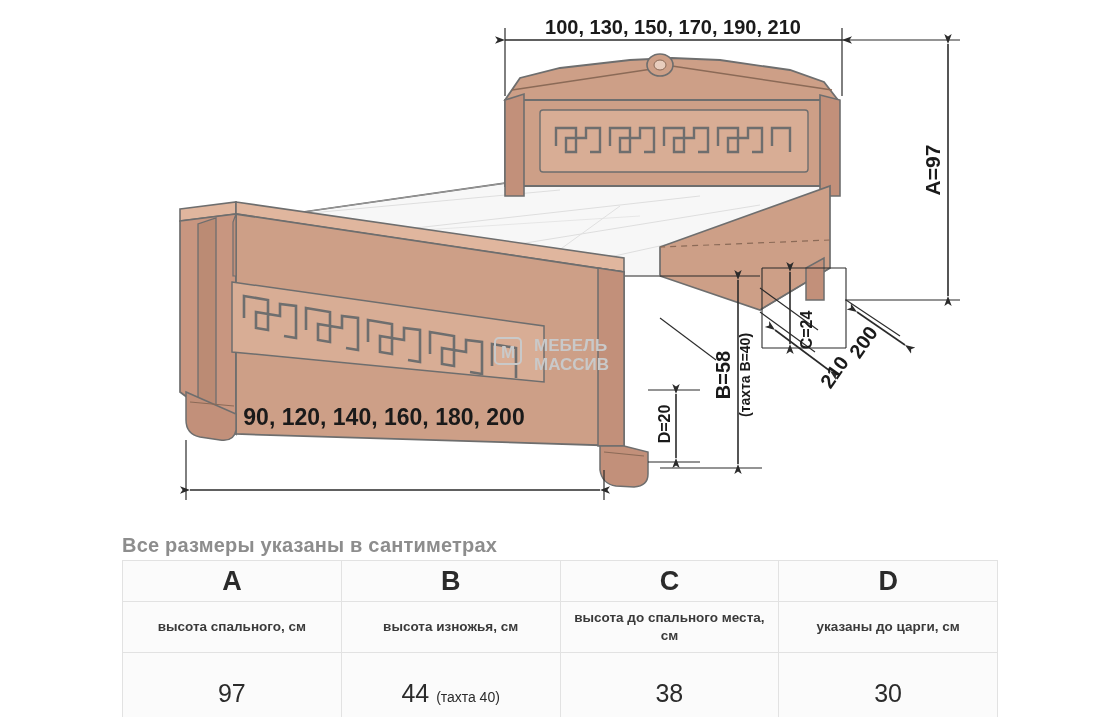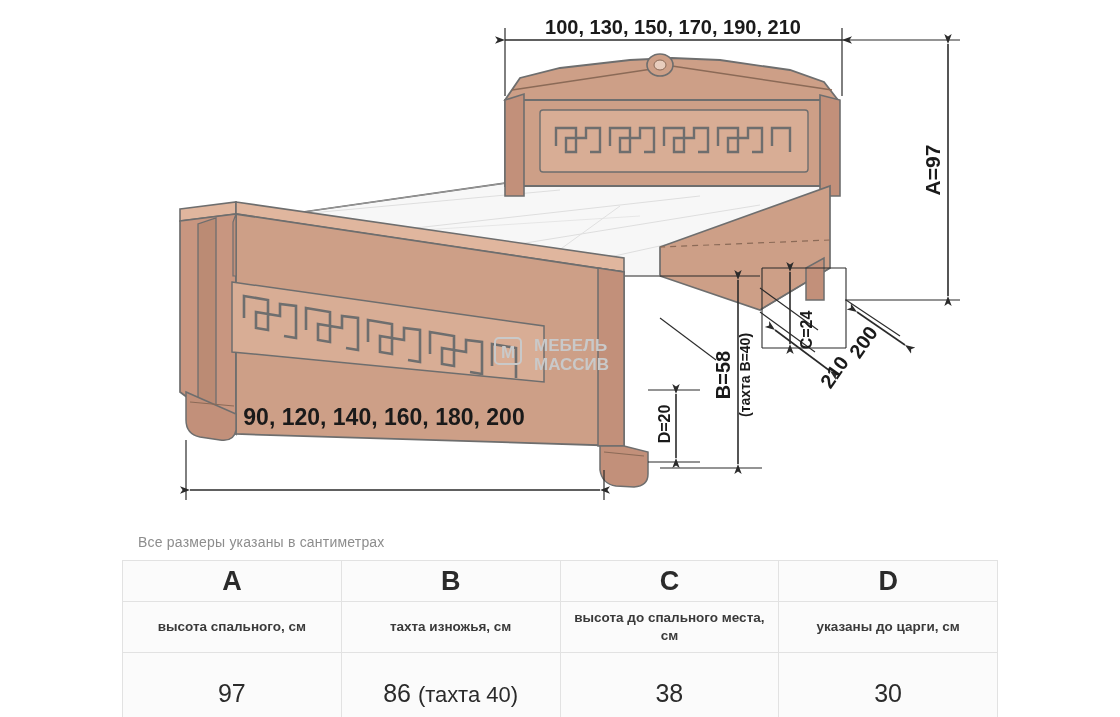--- a/index.html
+++ b/index.html
@@ -28,24 +28,24 @@
     font-weight: bold;
     fill: #1a1a1a;
   }
   .watermark-text {
     font-family: "Liberation Sans", sans-serif;
     fill: #c9c9c9;
     font-size: 17px;
   }
   #caption {
     position: absolute;
-    left: 138px;
+    left: 122px;
     top: 534px;
-    font-size: 14px;
-    font-weight: normal;
+    font-size: 20px;
+    font-weight: bold;
     color: #8d8d8d;
     letter-spacing: 0.2px;
   }
   #spec-table {
     position: absolute;
     left: 122px;
     top: 560px;
     width: 876px;
     border-collapse: collapse;
     table-layout: fixed;
@@ -71,21 +71,21 @@
     padding: 2px 6px;
   }
   #spec-table tr.row-value td {
     height: 48px;
     font-size: 25px;
     font-weight: normal;
     padding: 16px;
     text-align: center;
   }
   #spec-table tr.row-value td .sub {
-    font-size: 22px;
+    font-size: 14px;
   }
 </style>
 </head>
 <body>
 
 <div id="diagram-wrap">
 <svg class="bed-svg" width="1120" height="520" viewBox="0 0 1120 520" xmlns="http://www.w3.org/2000/svg">
   <defs>
     <marker id="arrStart" markerWidth="12" markerHeight="10" refX="10" refY="5" orient="auto" markerUnits="userSpaceOnUse">
       <path d="M10,5 L0,1.3 L2.6,5 L0,8.7 Z" fill="#2b2b2b"></path>
@@ -242,24 +242,24 @@
 <table id="spec-table">
   <tbody>
     <tr class="row-letter">
       <td>A</td>
       <td>B</td>
       <td>C</td>
       <td>D</td>
     </tr>
     <tr class="row-desc">
       <td>высота спального, см</td>
-      <td>тахта изножья, см</td>
+      <td>высота изножья, см</td>
       <td>высота до спального места, см</td>
       <td>указаны до царги, см</td>
     </tr>
     <tr class="row-value">
       <td>97</td>
-      <td><span>86</span> <span class="sub">(тахта 40)</span></td>
+      <td><span>44</span> <span class="sub">(тахта 40)</span></td>
       <td>38</td>
       <td>30</td>
     </tr>
   </tbody>
 </table>
 
 </body></html>

